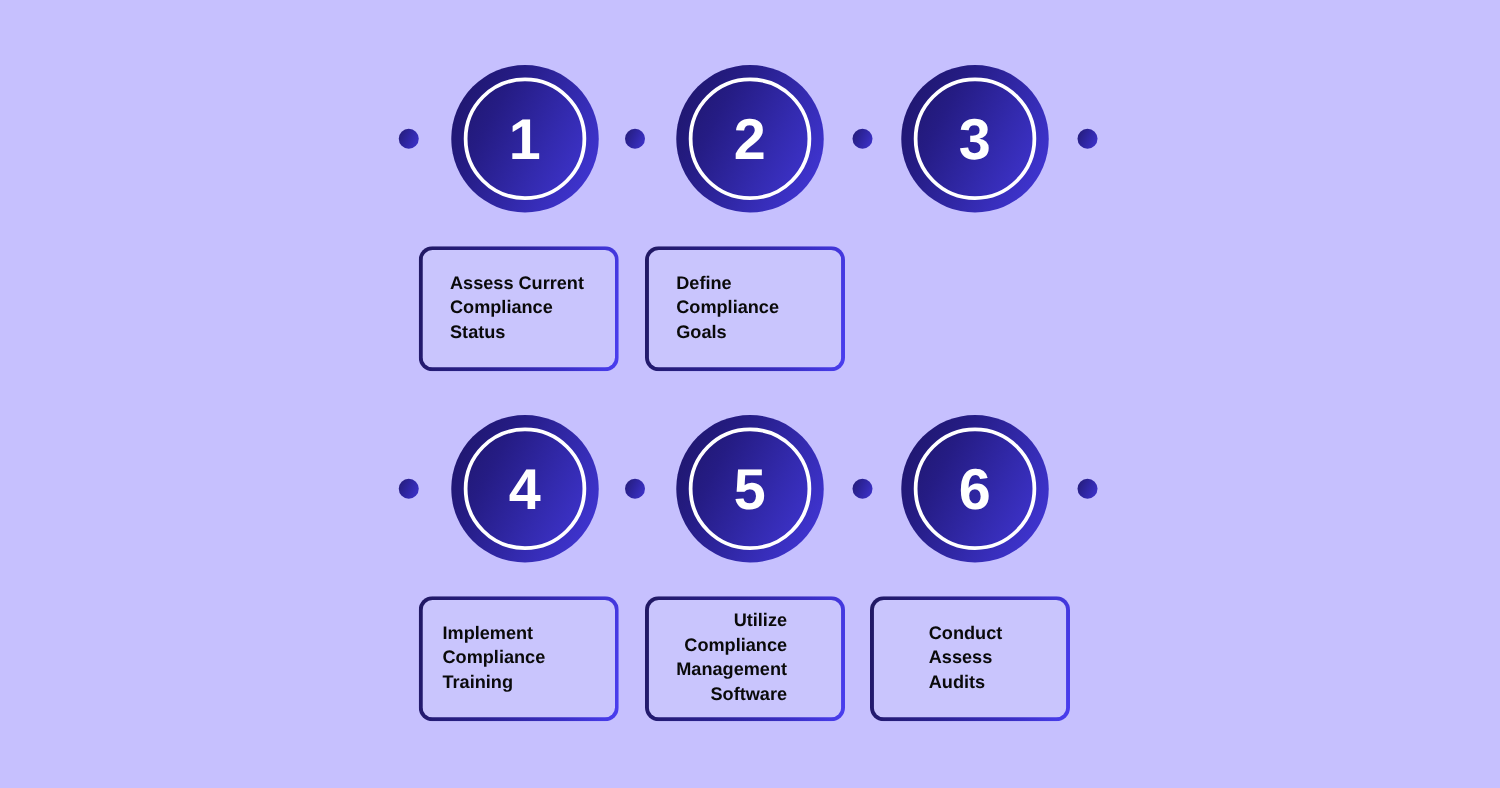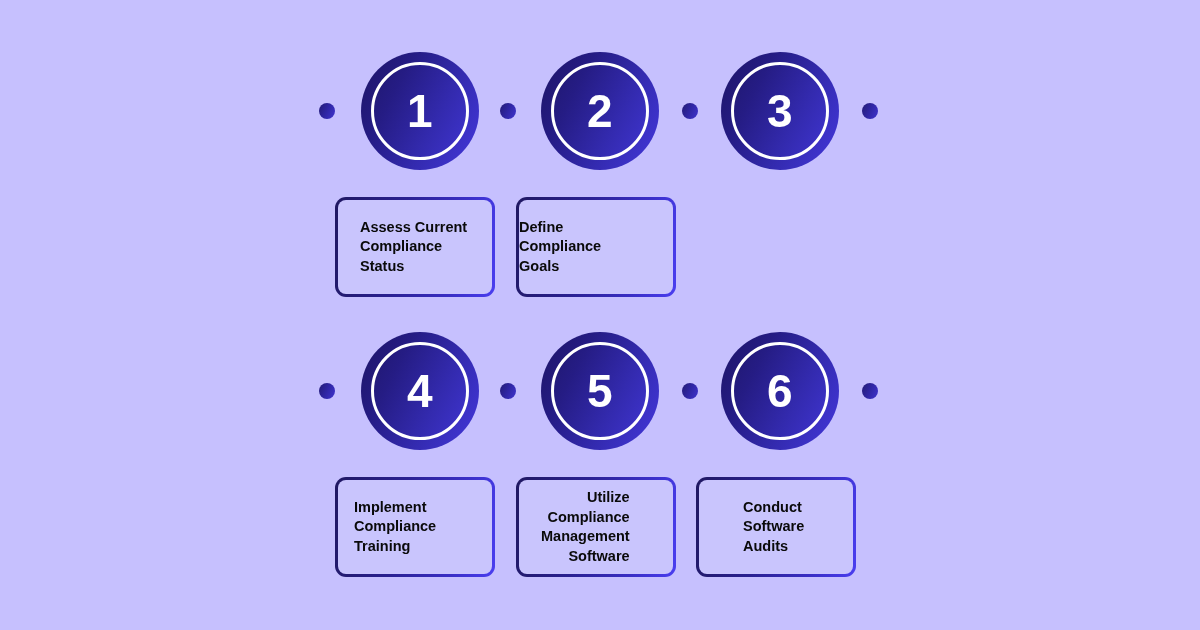--- a/index.html
+++ b/index.html
@@ -135,21 +135,21 @@
     color: #0a0a0a;
     font-size: 14.5px;
     font-weight: bold;
     line-height: 19.5px;
     text-align: left;
     font-family: "Liberation Sans", sans-serif;
     white-space: pre-line;
   }
 
   .label-box.b0 .label-text { padding-left: 22px; }
-  .label-box.b1 .label-text { }
+  .label-box.b1 .label-text { padding-left: 22px; }
   .label-box.b2 .label-text { padding-left: 46px; }
 
   .row-2 .label-band { }
   .row-2 .label-box.b0 .label-text { padding-left: 16px; }
   .row-2 .label-box.b1 .label-text { padding-left: 22px; text-align: right; }
   .row-2 .label-box.b2 .label-text { padding-left: 44px; }
 </style>
 </head>
 <body>
 
@@ -224,21 +224,21 @@
         <div class="label-inner">
           <span class="label-text">Utilize
 Compliance
 Management
 Software</span>
         </div>
       </div>
       <div class="label-box b2">
         <div class="label-inner">
           <span class="label-text">Conduct
-Software
+Assess
 Audits</span>
         </div>
       </div>
     </div>
 
   </div>
 
 </div>
 
 </body></html>

